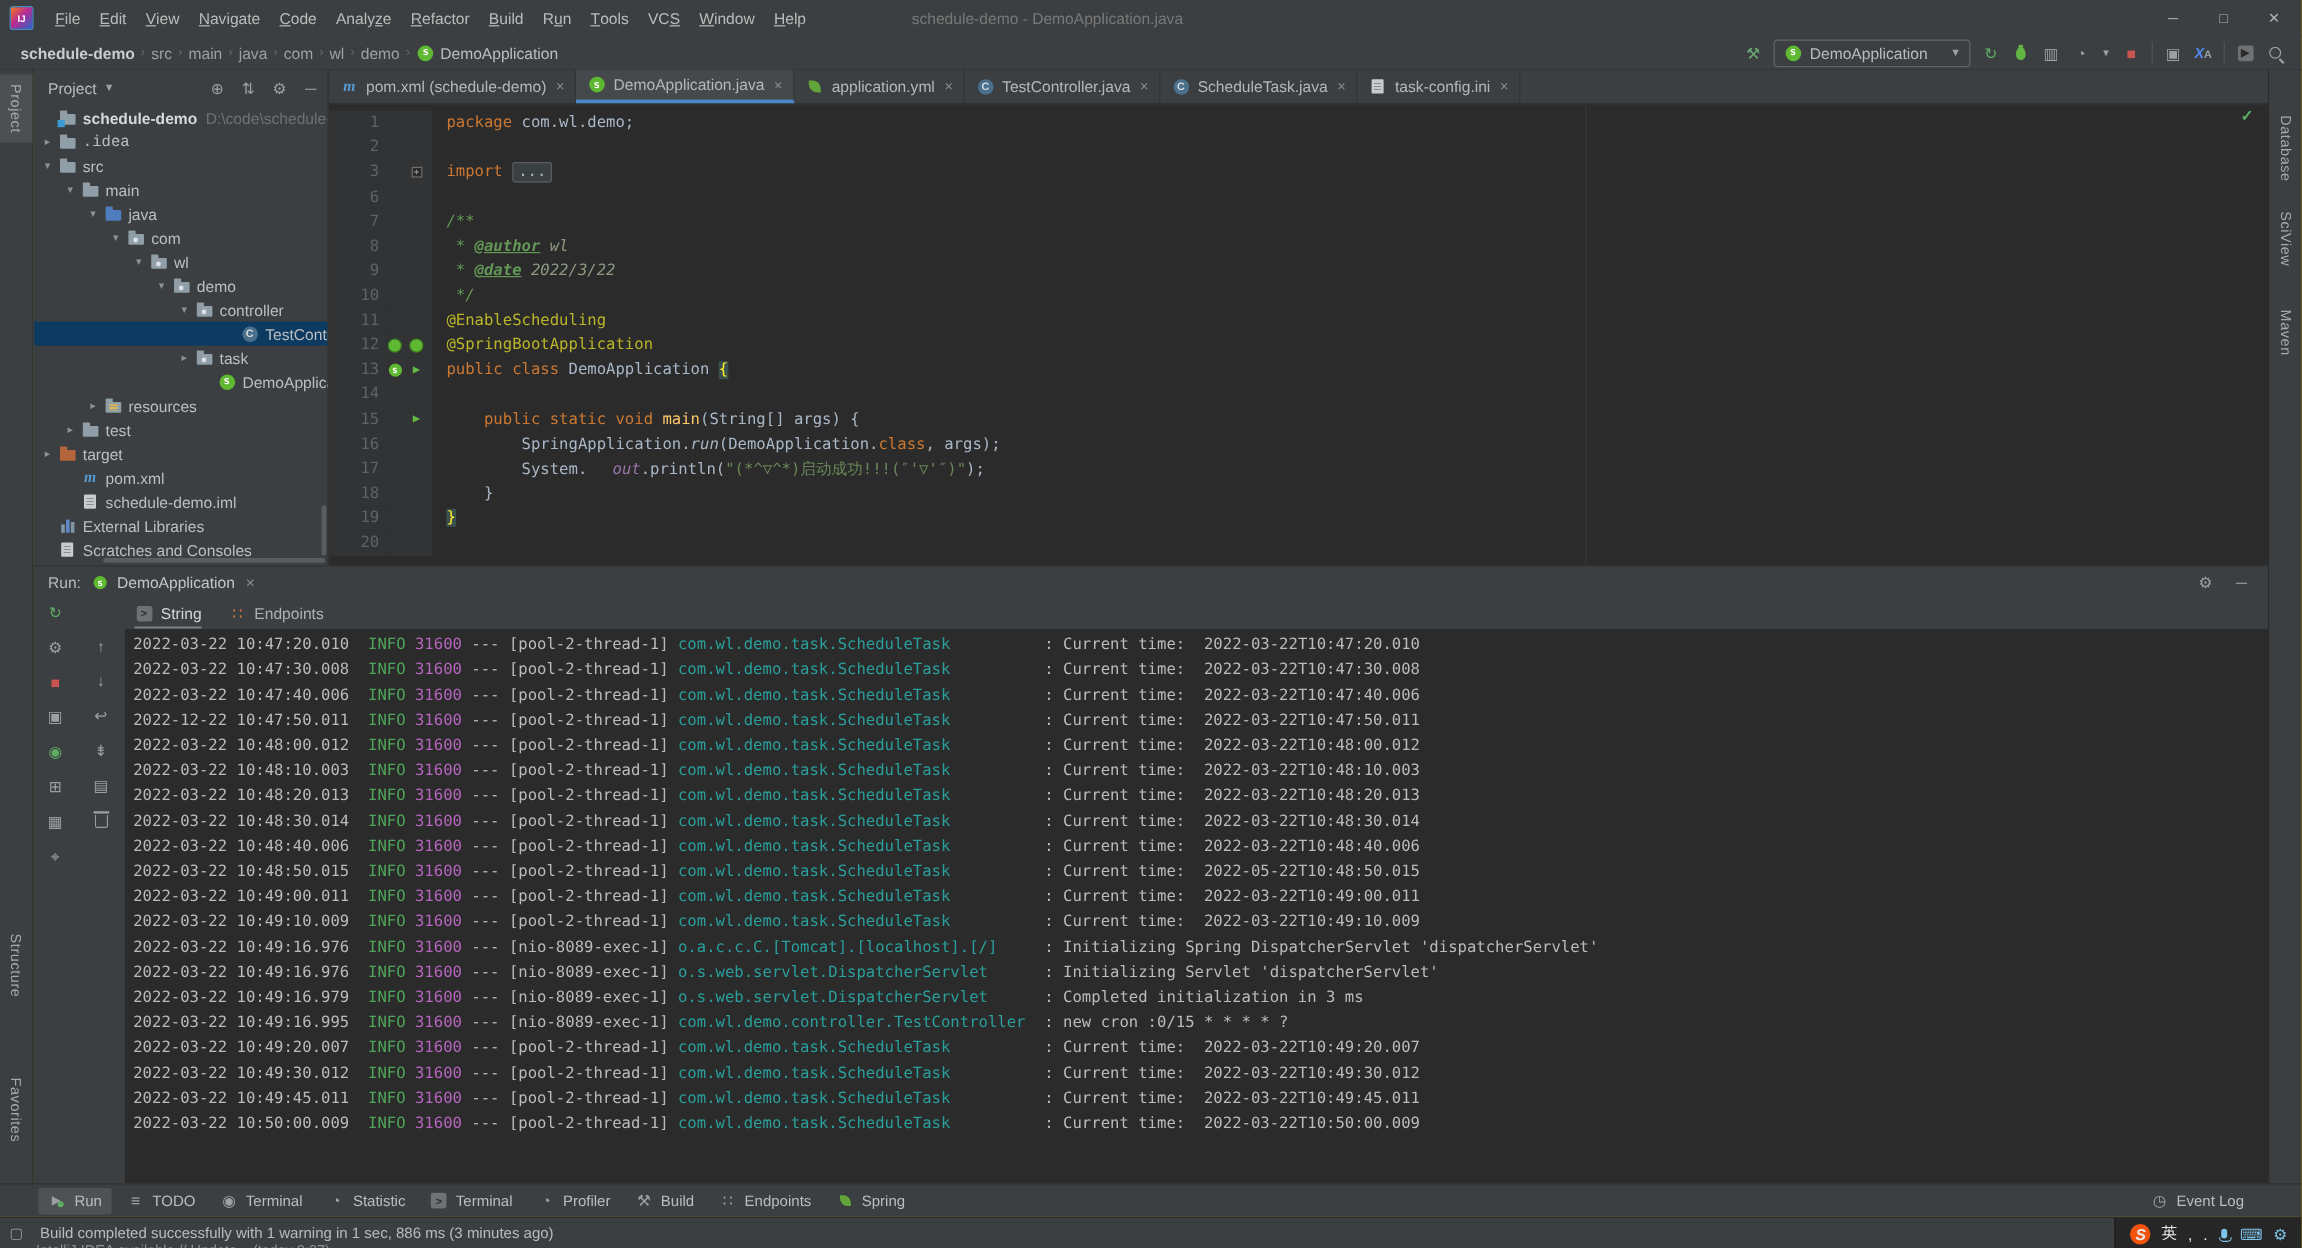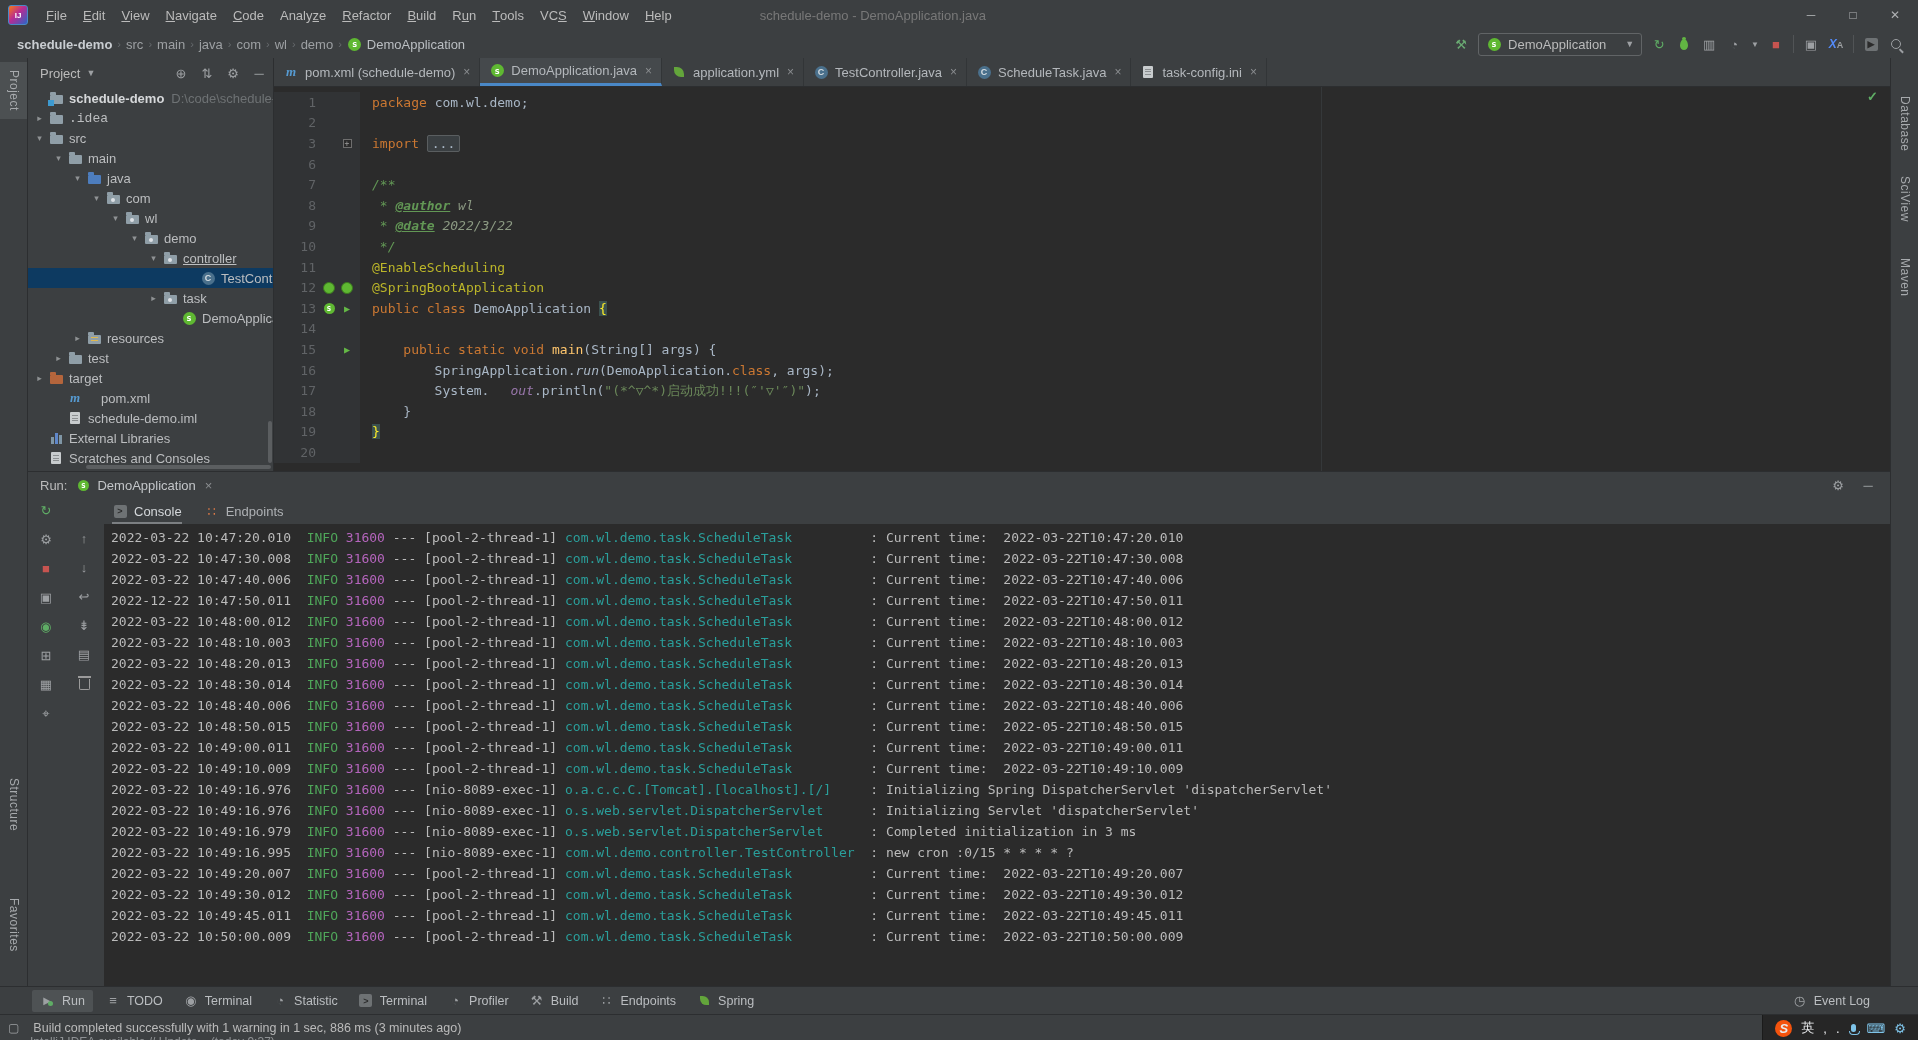--- a/index.html
+++ b/index.html
@@ -361,21 +361,21 @@
                 </span>
                 <span class="tlabel" style="margin-left: 5px;">demo</span>
               </div>
               <div class="trow" style="padding-left: 117px;">
                 <span class="tarrow">▾</span>
                 <span class="ic">
                   <span class="fsh">
                     <i class="pd"></i>
                   </span>
                 </span>
-                <span class="tlabel" style="margin-left: 5px; text-decoration: underline;">controller</span>
+                <span class="tlabel" style="margin-left: 5px;">controller</span>
               </div>
               <div class="trow sel" style="padding-left: 155px;">
                 <span class="tarrow"></span>
                 <span class="ic">
                   <span class="cls">C</span>
                 </span>
                 <span class="tlabel" style="margin-left: 5px;">TestController</span>
               </div>
               <div class="trow" style="padding-left: 117px;">
                 <span class="tarrow">▸</span>
@@ -414,21 +414,21 @@
                 <span class="ic">
                   <span class="fsh excl"></span>
                 </span>
                 <span class="tlabel" style="margin-left: 5px;">target</span>
               </div>
               <div class="trow" style="padding-left: 22px;">
                 <span class="tarrow"></span>
                 <span class="ic">
                   <span class="mvn">m</span>
                 </span>
-                <span class="tlabel" style="margin-left: 18px;">pom.xml</span>
+                <span class="tlabel" style="margin-left: 5px;">pom.xml</span>
               </div>
               <div class="trow" style="padding-left: 22px;">
                 <span class="tarrow"></span>
                 <span class="ic">
                   <span class="docic"></span>
                 </span>
                 <span class="tlabel" style="margin-left: 5px;">schedule-demo.iml</span>
               </div>
               <div class="trow" style="padding-left: 3px;">
                 <span class="tarrow"></span>
@@ -682,21 +682,21 @@
               <span class="ic">
                 <span class="trash"></span>
               </span>
             </div>
           <div class="console">
             <div class="console-tabs">
               <span class="ctab active">
                 <span class="ic">
                     <span class="chip">&gt;</span>
                   </span>
-                <span>Console</span>
+                <span>String</span>
               </span>
               <span class="ctab">
                 <span class="ic">
                     <span class="g orange">∷</span>
                   </span>
                 <span>Endpoints</span>
               </span>
             </div>
             <div class="logs">
                 <div class="logline"><span class="lt">2022-03-22 10:47:20.010</span><span>  </span><span class="li">INFO</span><span> </span><span class="lp">31600</span><span class="lt"> --- </span><span class="lt">[pool-2-thread-1] </span><span class="lg">com.wl.demo.task.ScheduleTask</span><span class="lt">          </span><span class="lt">: Current time:  2022-03-22T10:47:20.010</span></div>

